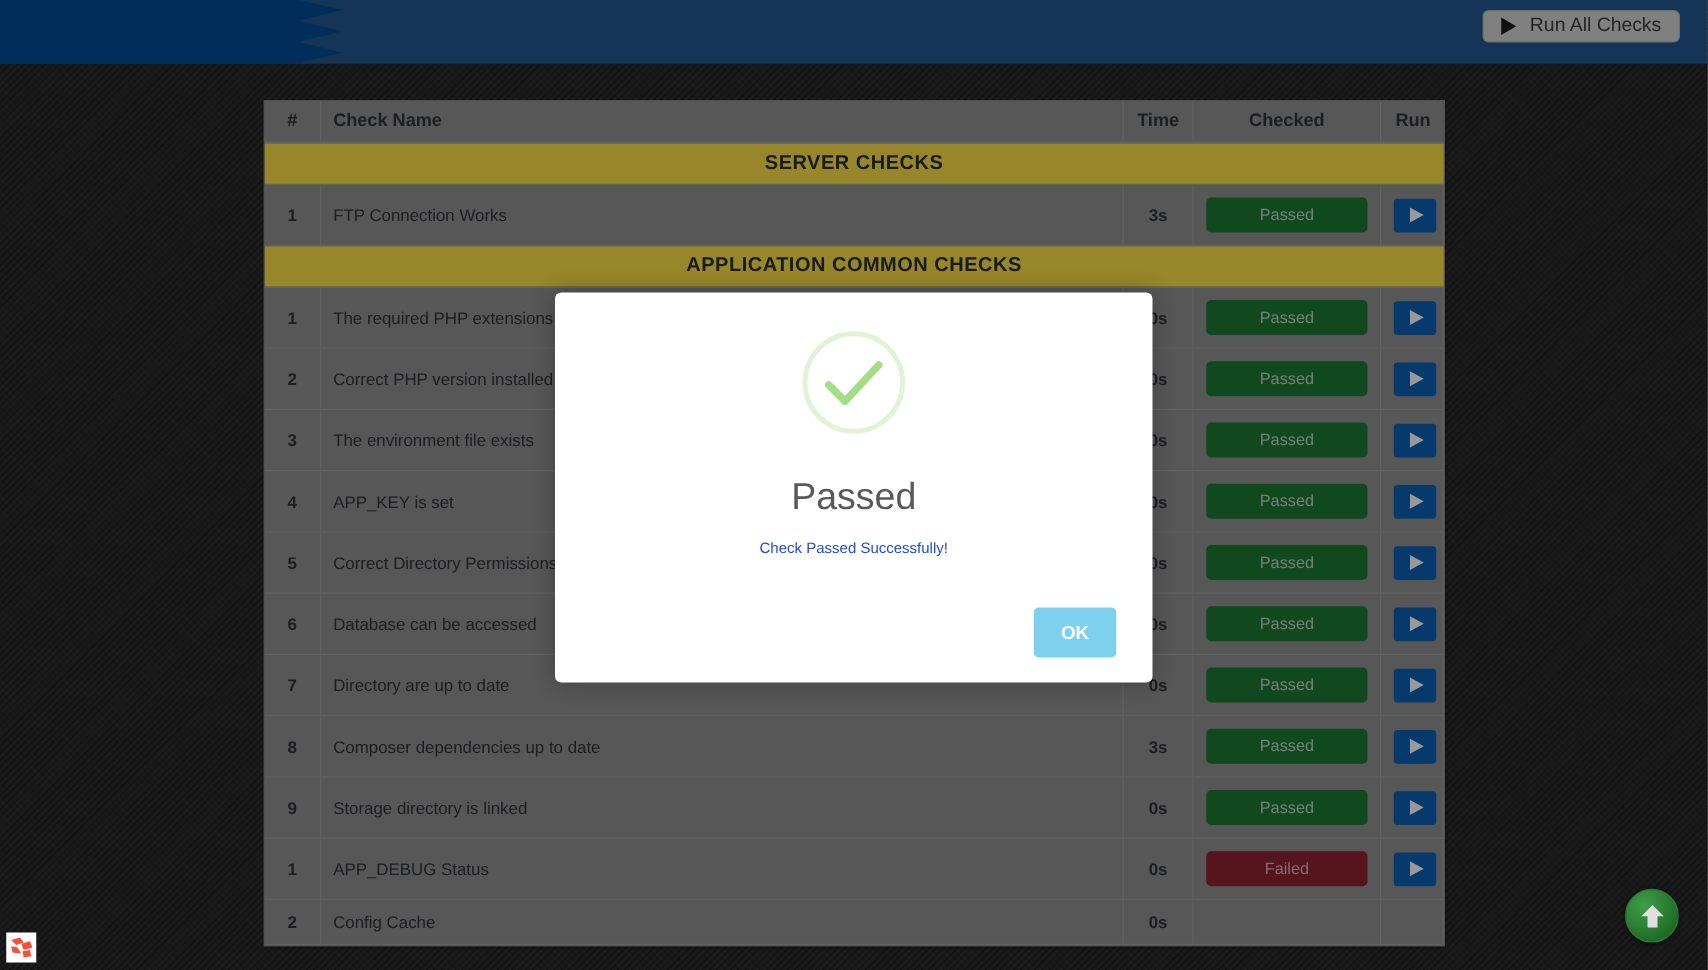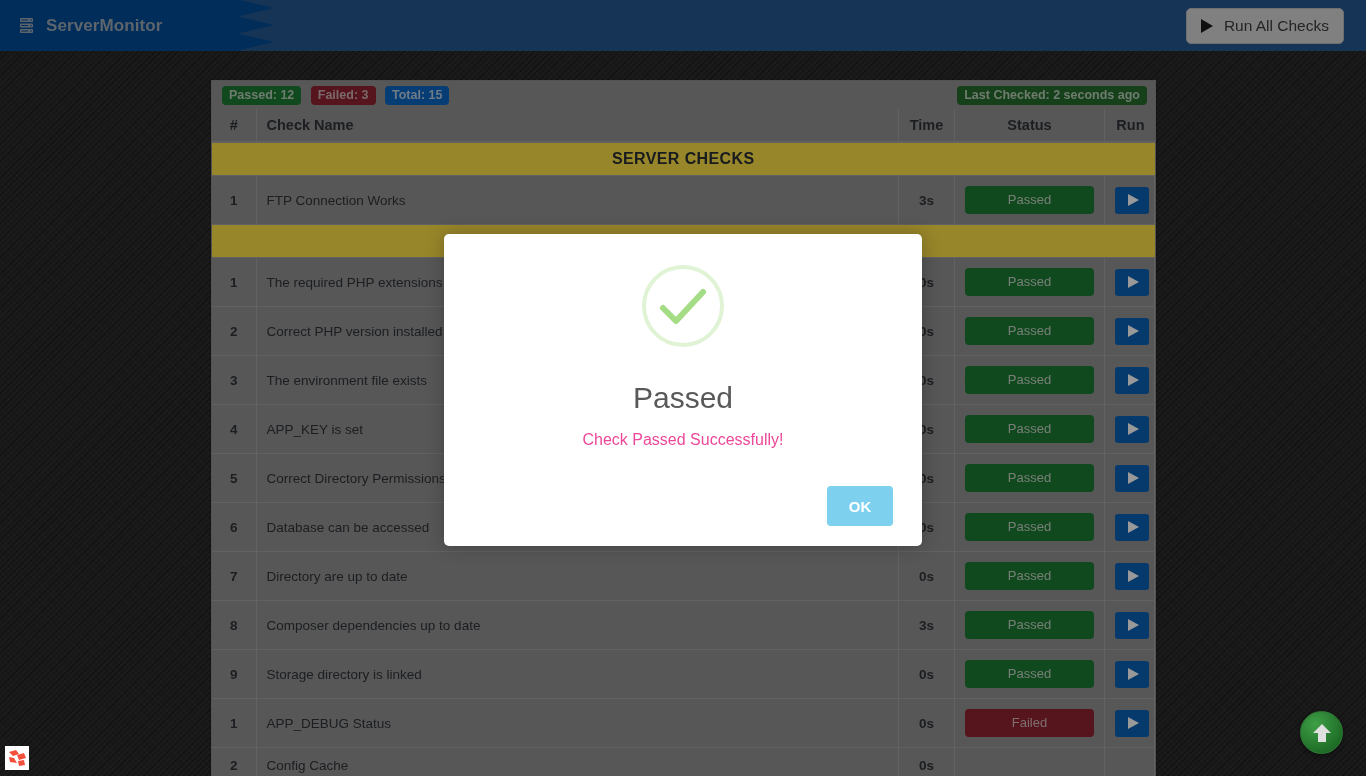--- a/index.html
+++ b/index.html
@@ -73,21 +73,21 @@
     border-left: 34px solid #004c97;
   }
   .chev.c1 { top: 0px; }
   .chev.c2 { top: 17px; }
   .chev.c3 { top: 34px; }
 
   .run-all-btn {
     position: absolute;
     top: 8px;
     right: 22px;
-    height: 36px;
+    height: 26px;
     padding: 0 14px;
     display: flex;
     align-items: center;
     gap: 11px;
     background: #d6d6d6;
     border: 1px solid #b9b9b9;
     border-radius: 5px;
     color: #3b3b3b;
     font-size: 15.5px;
     cursor: pointer;
@@ -251,22 +251,22 @@
     top: 0; left: 0;
   }
   .modal-title {
     margin-top: 34px;
     font-size: 30px;
     color: #595959;
     font-weight: normal;
   }
   .modal-text {
     margin-top: 16px;
-    font-size: 16px;
-    color: #ec4899;
+    font-size: 12px;
+    color: #1d4ed8;
   }
   .modal-ok {
     position: absolute;
     right: 29px;
     bottom: 20px;
     width: 66px;
     height: 40px;
     background: #7ed0ef;
     border: none;
     border-radius: 4px;
@@ -311,55 +311,35 @@
 </head>
 <body>
 
 <div class="navbar">
   <div class="navbar-left"></div>
   <div class="chevrons">
     <div class="chev c1"></div>
     <div class="chev c2"></div>
     <div class="chev c3"></div>
   </div>
-  <a class="brand">
-    <svg class="brand-icon" viewBox="0 0 17 15">
-      <rect x="0" y="0" width="13" height="4" rx="0.8" fill="#9aa7b5"></rect>
-      <rect x="0" y="5.5" width="13" height="4" rx="0.8" fill="#9aa7b5"></rect>
-      <rect x="0" y="11" width="13" height="4" rx="0.8" fill="#9aa7b5"></rect>
-      <rect x="1.3" y="1.5" width="7" height="1" fill="#004c97"></rect>
-      <rect x="1.3" y="7" width="7" height="1" fill="#004c97"></rect>
-      <rect x="1.3" y="12.5" width="7" height="1" fill="#004c97"></rect>
-      <circle cx="11" cy="2" r="0.8" fill="#004c97"></circle>
-      <circle cx="11" cy="7.5" r="0.8" fill="#004c97"></circle>
-      <circle cx="11" cy="13" r="0.8" fill="#004c97"></circle>
-    </svg>
-    <span class="brand-text">ServerMonitor</span>
-  </a>
   <button class="run-all-btn">
     <span class="play-tri-dark"></span>
     <span>Run All Checks</span>
   </button>
 </div>
 
 <div class="panel">
-  <div class="badge-bar">
-    <span class="badge green">Passed: 12</span>
-    <span class="badge red">Failed: 3</span>
-    <span class="badge blue">Total: 15</span>
-    <span class="badge last">Last Checked: 2 seconds ago</span>
-  </div>
 
   <table class="checks">
     <thead>
       <tr>
         <th class="c-num">#</th>
         <th class="c-name">Check Name</th>
         <th class="c-time">Time</th>
-        <th class="c-status">Status</th>
+        <th class="c-status">Checked</th>
         <th class="c-run">Run</th>
       </tr>
     </thead>
     <tbody id="checks-body">
         <tr class="section-row">
           <td colspan="5">SERVER CHECKS</td>
         </tr>
         <tr>
           <td class="c-num">1</td>
           <td class="c-name">FTP Connection Works</td>

